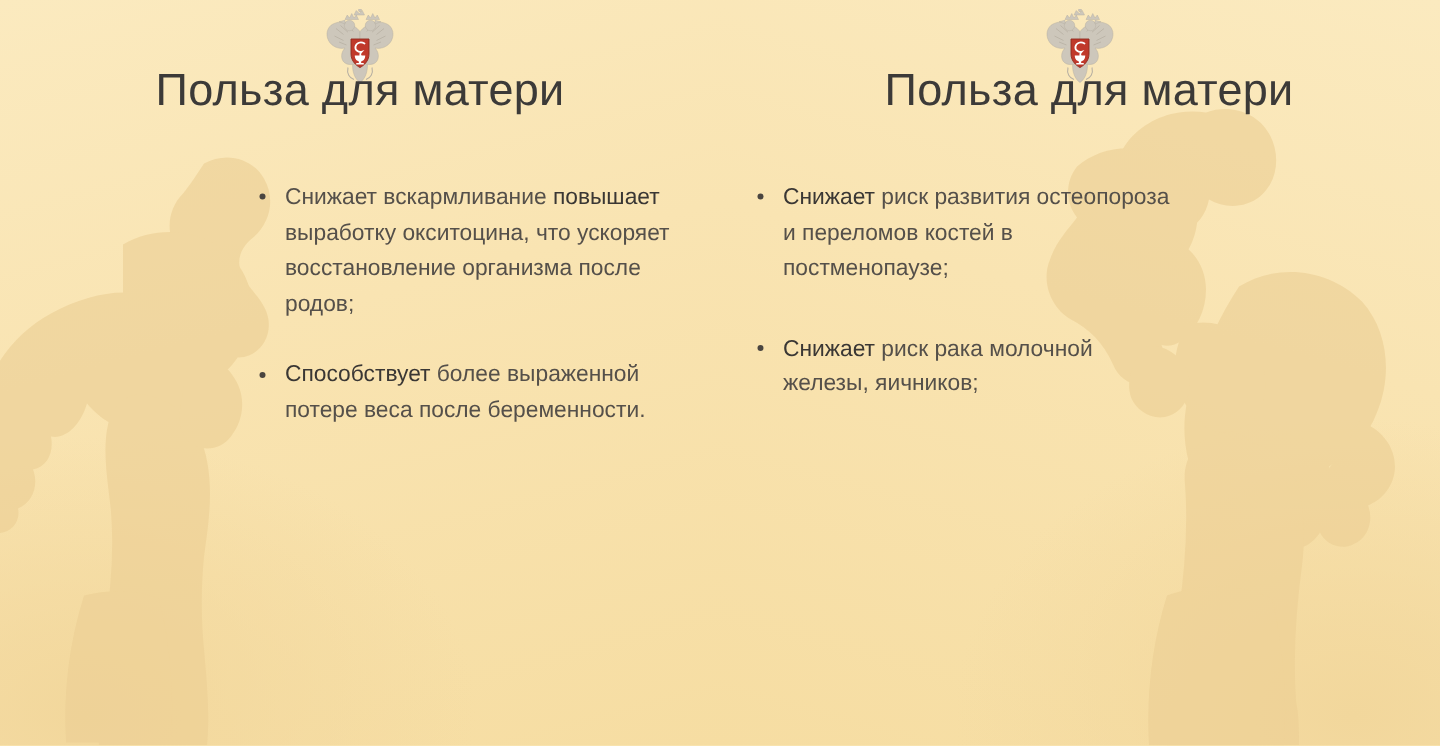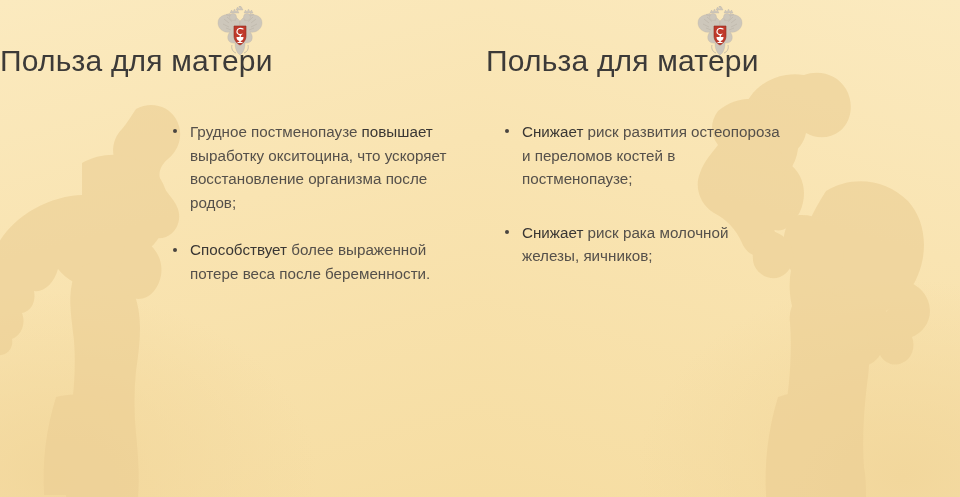--- a/index.html
+++ b/index.html
@@ -38,21 +38,21 @@
 
   
   .emblem{
     position:absolute;top:6px;left:50%;transform:translateX(-50%);
     width:46px;height:50px;
   }
 
   
   .title{
     position:absolute;top:44px;left:0;width:100%;
-    text-align:left;
+    text-align:center;
     font-size:30px;
     font-weight:400;
     letter-spacing:.2px;
     color:#3c3a38;
   }
   .panel.right .title{ padding-left:6px; }
 
   .bullets{
     position:absolute;
     top:120px;
@@ -145,21 +145,21 @@
         <rect x="41" y="72" width="10" height="2"></rect>
 
         <path d="M52 46 c-5 -3 -11 -1 -12 4 c-1 5 4 8 8 7 c-3 3 -2 7 2 8" fill="none" stroke="#ffffff" stroke-width="2.4" stroke-linecap="round"></path>
       </g>
     </svg>
 
     <div class="title">Польза для матери</div>
 
     <div class="bullets">
       <div class="bullet">
-        <span class="dot"></span><span class="rest">Грудное постменопаузе </span><span class="lead">повышает</span><span class="rest"> выработку окситоцина, что ускоряет восстановление организма после родов;</span>
+        <span class="dot"></span><span class="rest">Снижает вскармливание </span><span class="lead">повышает</span><span class="rest"> выработку окситоцина, что ускоряет восстановление организма после родов;</span>
       </div>
       <div class="bullet">
         <span class="dot"></span><span class="rest"></span><span class="lead">Способствует</span><span class="rest"> более выраженной потере веса после беременности.</span>
       </div>
     </div>
   </div>
 
   <div class="panel right">
 
     <svg class="silhouette sil-right" viewBox="0 0 300 430">

